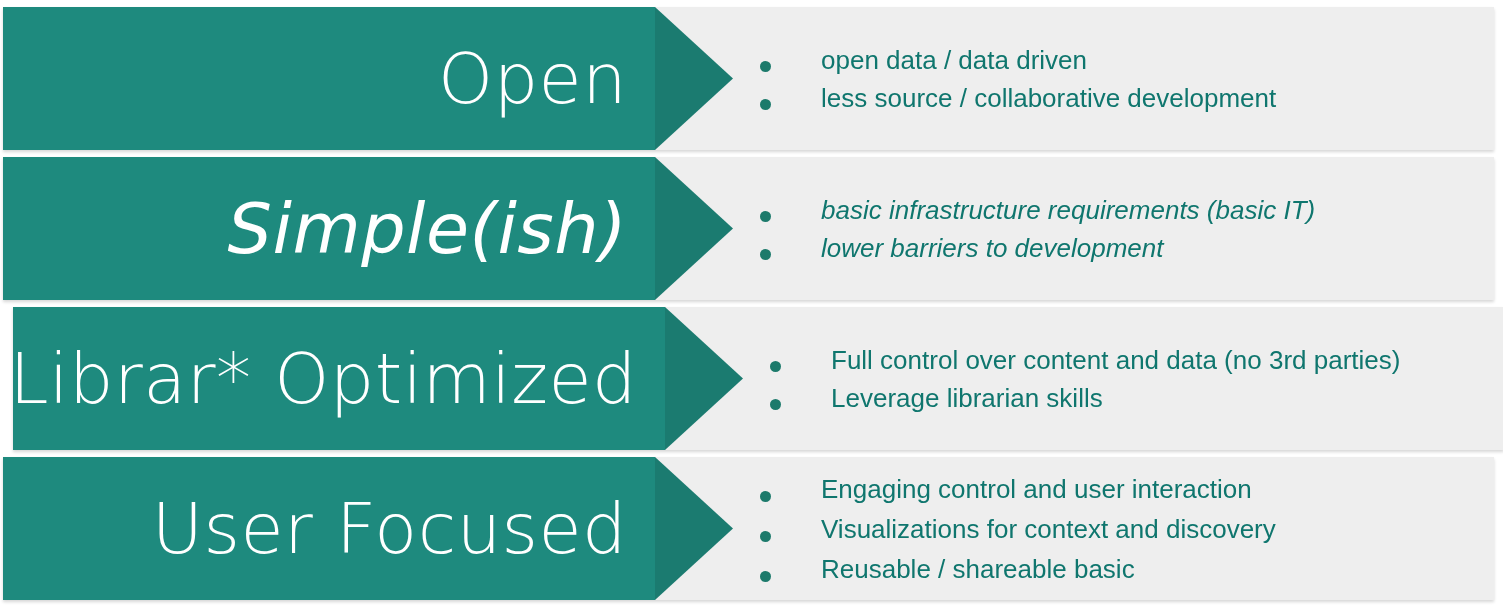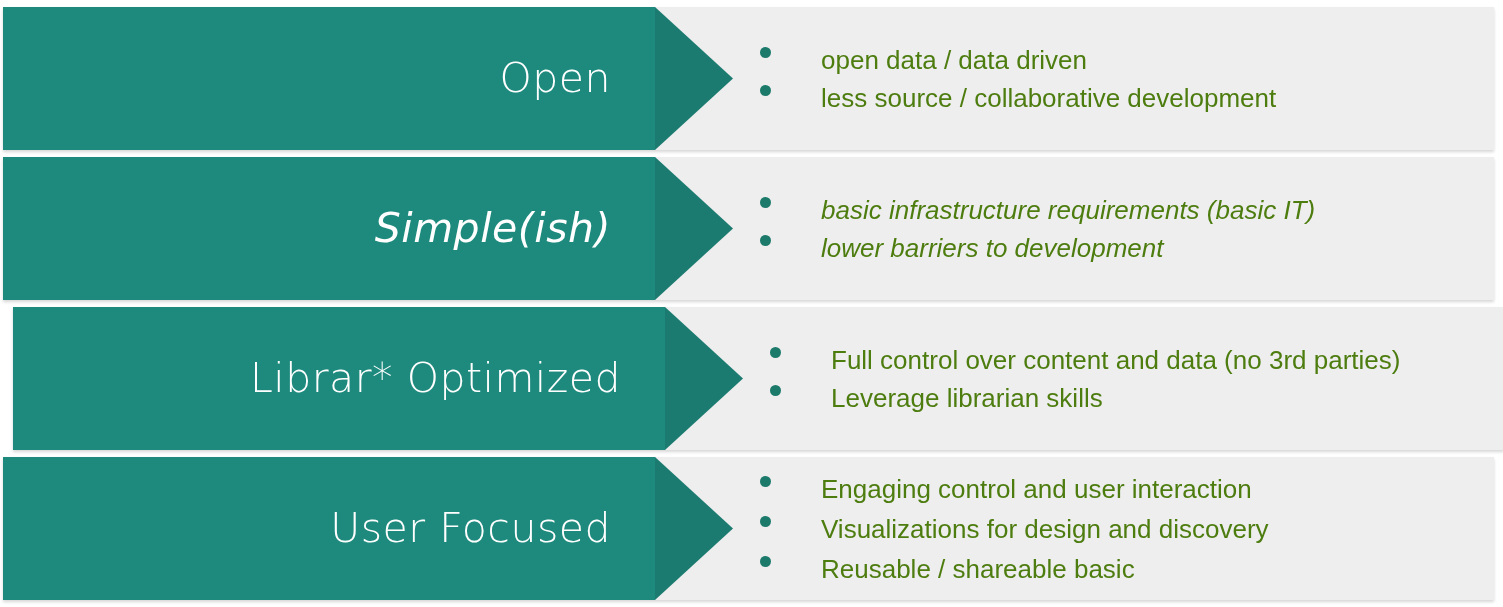--- a/index.html
+++ b/index.html
@@ -63,33 +63,33 @@
     top: 0;
     width: 78px;
     height: 100%;
     background: #1b7b70;
     clip-path: polygon(0 0, 0 100%, 100% 50%);
   }
 
   
   .arrow-label {
     position: absolute;
-    left: 0;
+    left: 16px;
     top: 0;
     width: 630px;
     height: 100%;
     display: flex;
     align-items: center;
     justify-content: flex-end;
     box-sizing: border-box;
     padding-right: 22px;
     color: #ffffff;
     font-family: "DejaVu Sans", sans-serif;
     font-weight: 100;
-    font-size: 41px;
+    font-size: 70px;
     letter-spacing: 0.5px;
     line-height: 1;
     white-space: nowrap;
     padding-left: 40px;
     -webkit-font-smoothing: antialiased;
   }
 
   
   .bullets {
     position: absolute;
@@ -97,22 +97,22 @@
     top: 0;
     height: 100%;
     width: 734px;
     display: flex;
     flex-direction: column;
     justify-content: center;
     box-sizing: border-box;
   }
   .bullet {
     display: flex;
-    align-items: center;
-    color: #4d7c0f;
+    align-items: flex-end;
+    color: #0f766e;
     font-family: "Liberation Sans", sans-serif;
     font-size: 26px;
     line-height: 38px;
     white-space: nowrap;
   }
   .bullet-dot {
     flex: 0 0 auto;
     width: 11px;
     height: 11px;
     border-radius: 50%;
@@ -197,21 +197,21 @@
       <div class="arrow-head"></div>
       <div class="arrow-label">User Focused</div>
     </div>
     <div class="bullets">
       <div class="bullet">
         <span class="bullet-dot"></span>
         <span class="bullet-text">Engaging control and user interaction</span>
       </div>
       <div class="bullet">
         <span class="bullet-dot"></span>
-        <span class="bullet-text">Visualizations for design and discovery</span>
+        <span class="bullet-text">Visualizations for context and discovery</span>
       </div>
       <div class="bullet">
         <span class="bullet-dot"></span>
         <span class="bullet-text">Reusable / shareable basic</span>
       </div>
     </div>
   </div>
 
 </div>
 

